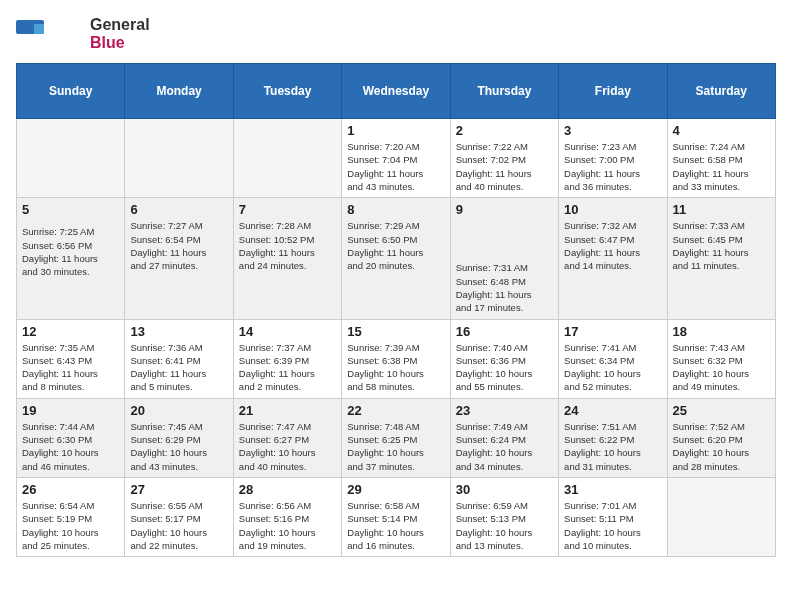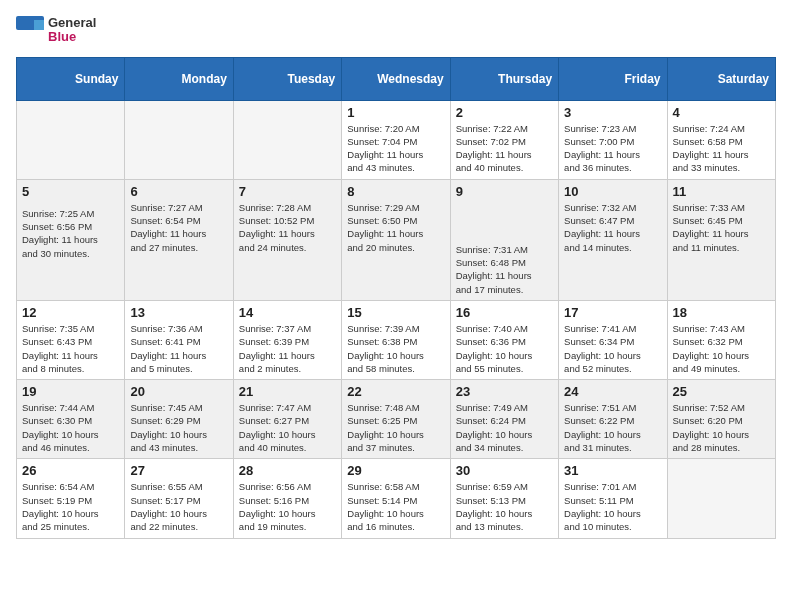--- a/index.html
+++ b/index.html
@@ -15,23 +15,24 @@
       justify-content: space-between;
       align-items: flex-start;
       margin-bottom: 12px;
     }
     .logo {
       display: flex;
       align-items: center;
       gap: 4px;
     }
     .logo-text {
-      font-size: 13px;
+      font-size: 16px;
       font-weight: bold;
       line-height: 1.1;
+      margin-left: 42px;
     }
     .logo-general { color: #333; }
     .logo-blue { color: #be185d; }
     .logo-icon {
       width: 28px;
       height: 28px;
     }
     .title-block { text-align: right; }
     .month-title {
       font-size: 36px;
@@ -44,22 +45,22 @@
       color: #555;
     }
     .calendar {
       width: 100%;
       border-collapse: collapse;
       border: 1px solid #ccc;
     }
     .calendar th {
       background: #2a6db5;
       color: #fff;
-      text-align: right;
-      padding: 14px 6px;
+      text-align: center;
+      padding: 20px 6px;
       font-size: 12px;
       font-weight: bold;
       border: 1px solid #1a5a9a;
     }
     .calendar td {
       border: 1px solid #ccc;
       vertical-align: top;
       padding: 4px 5px;
       width: 108px;
       min-height: 80px;

